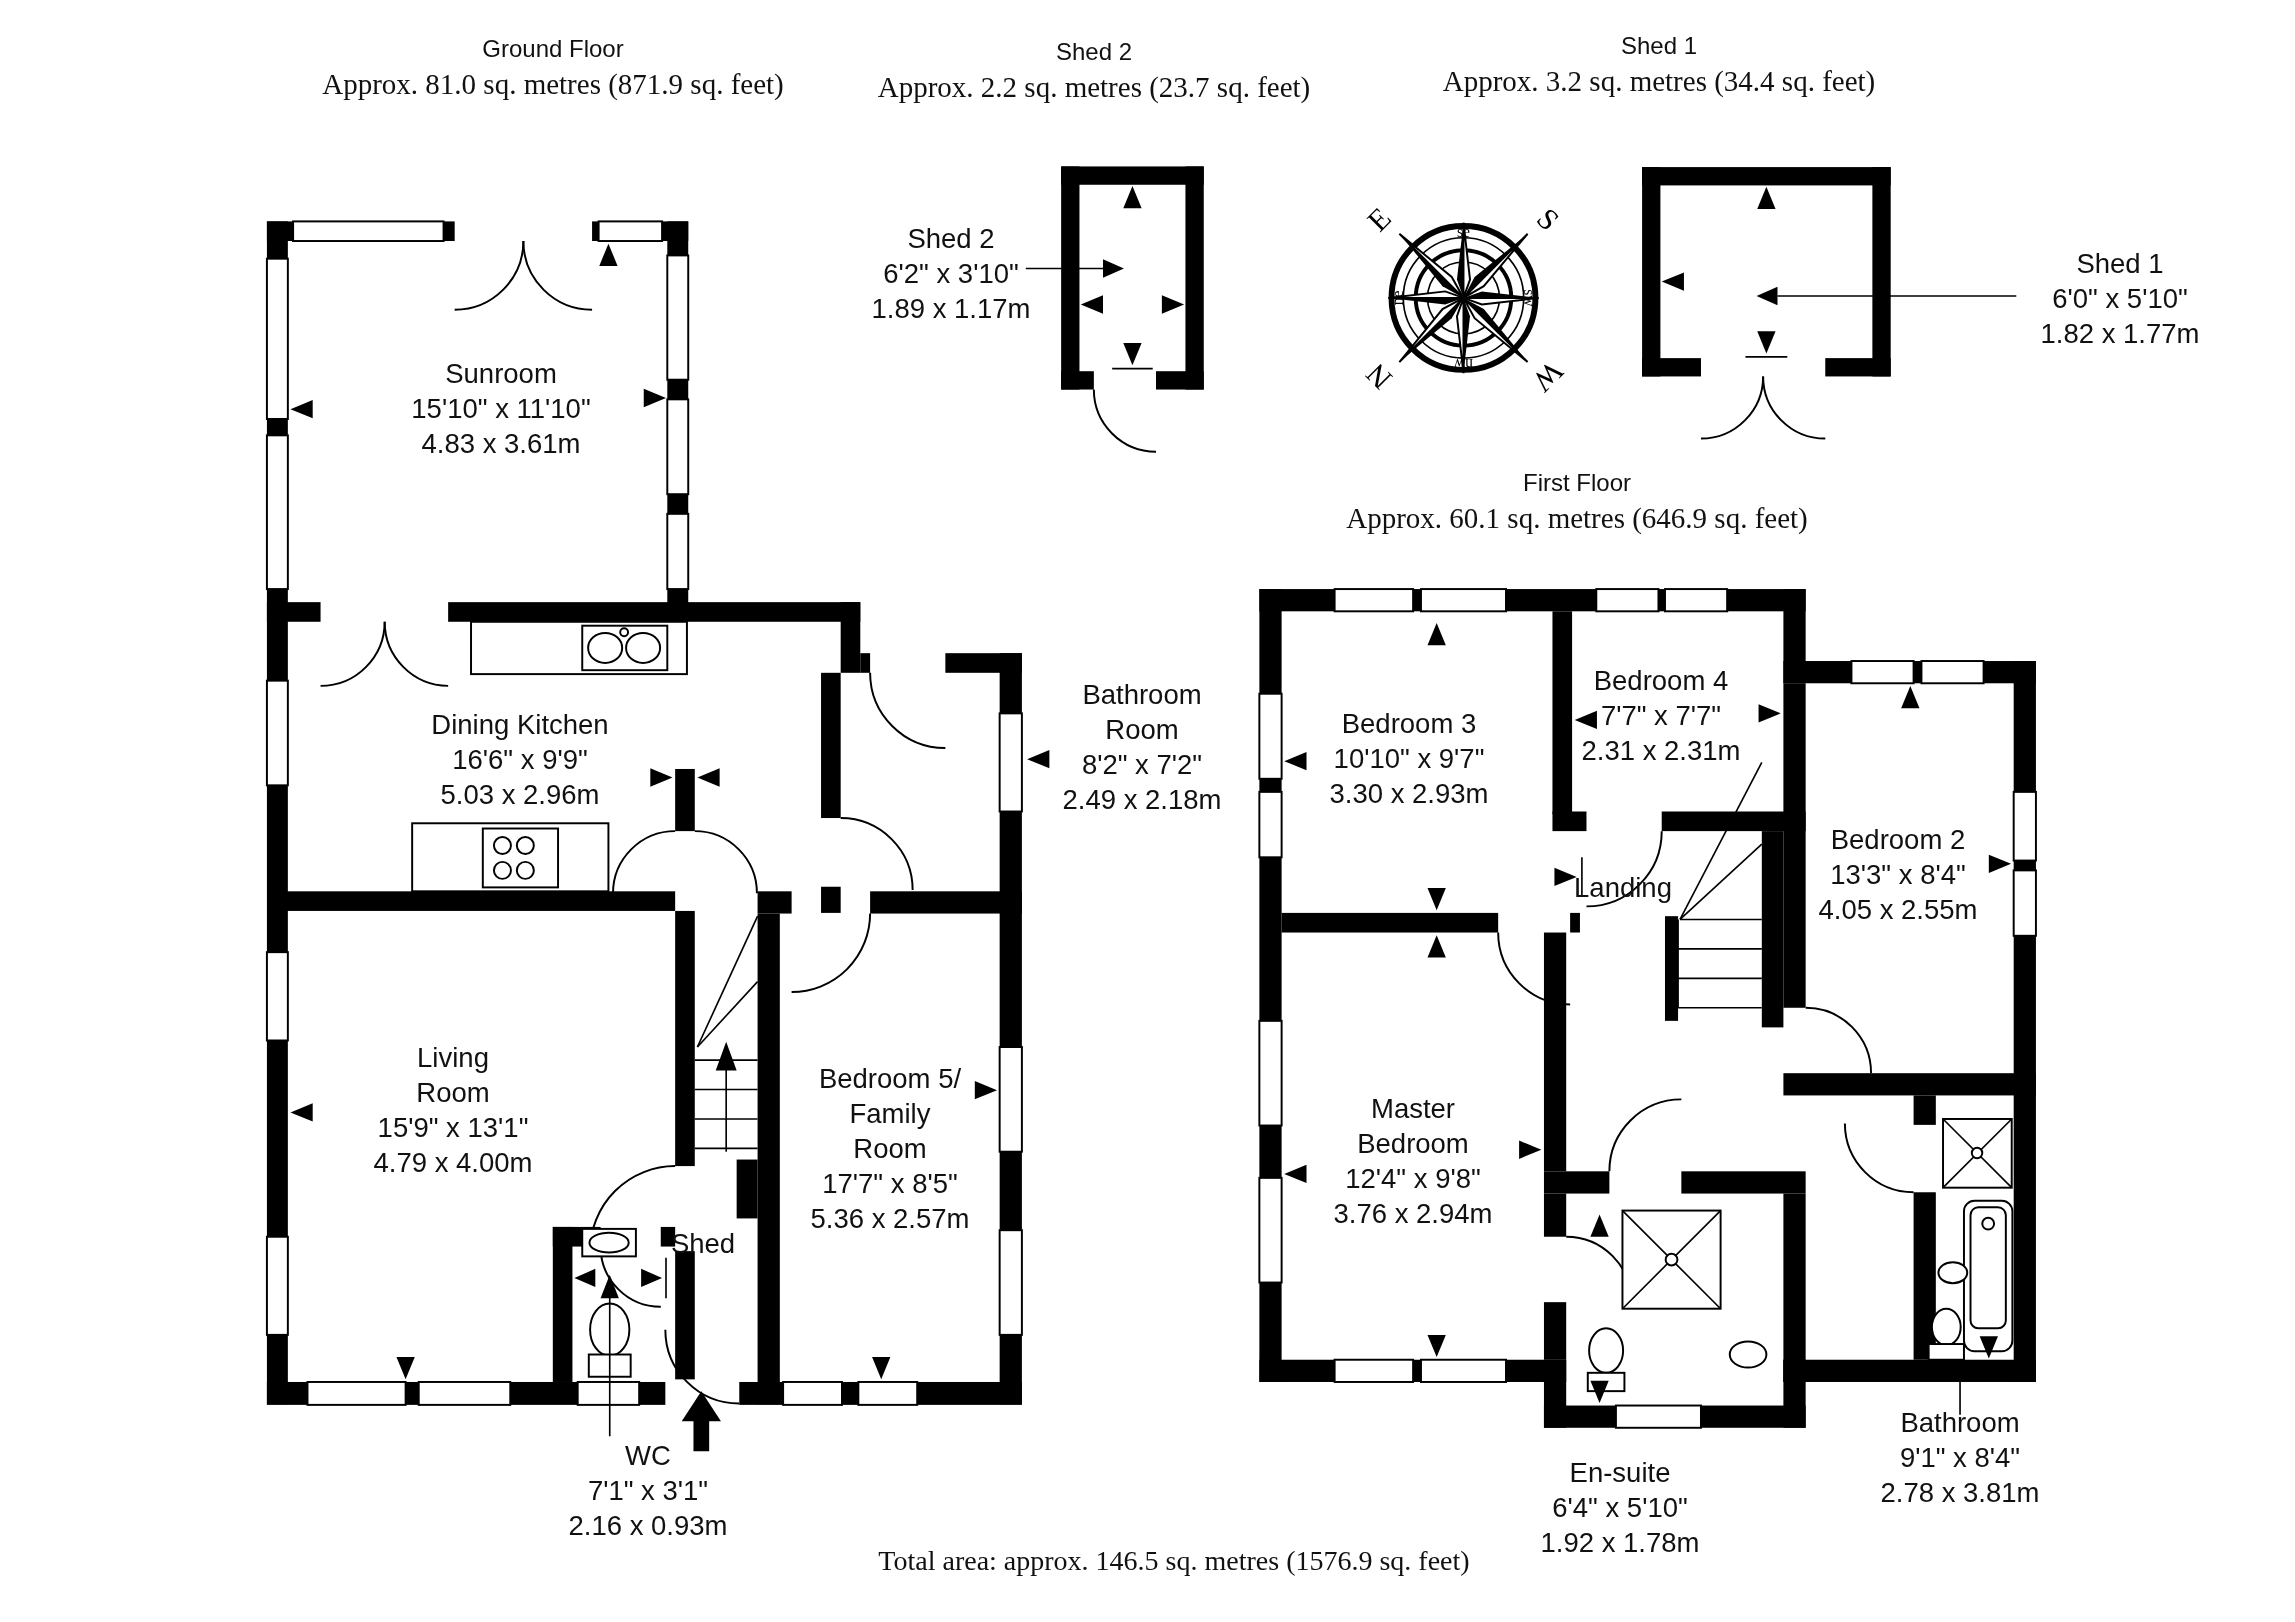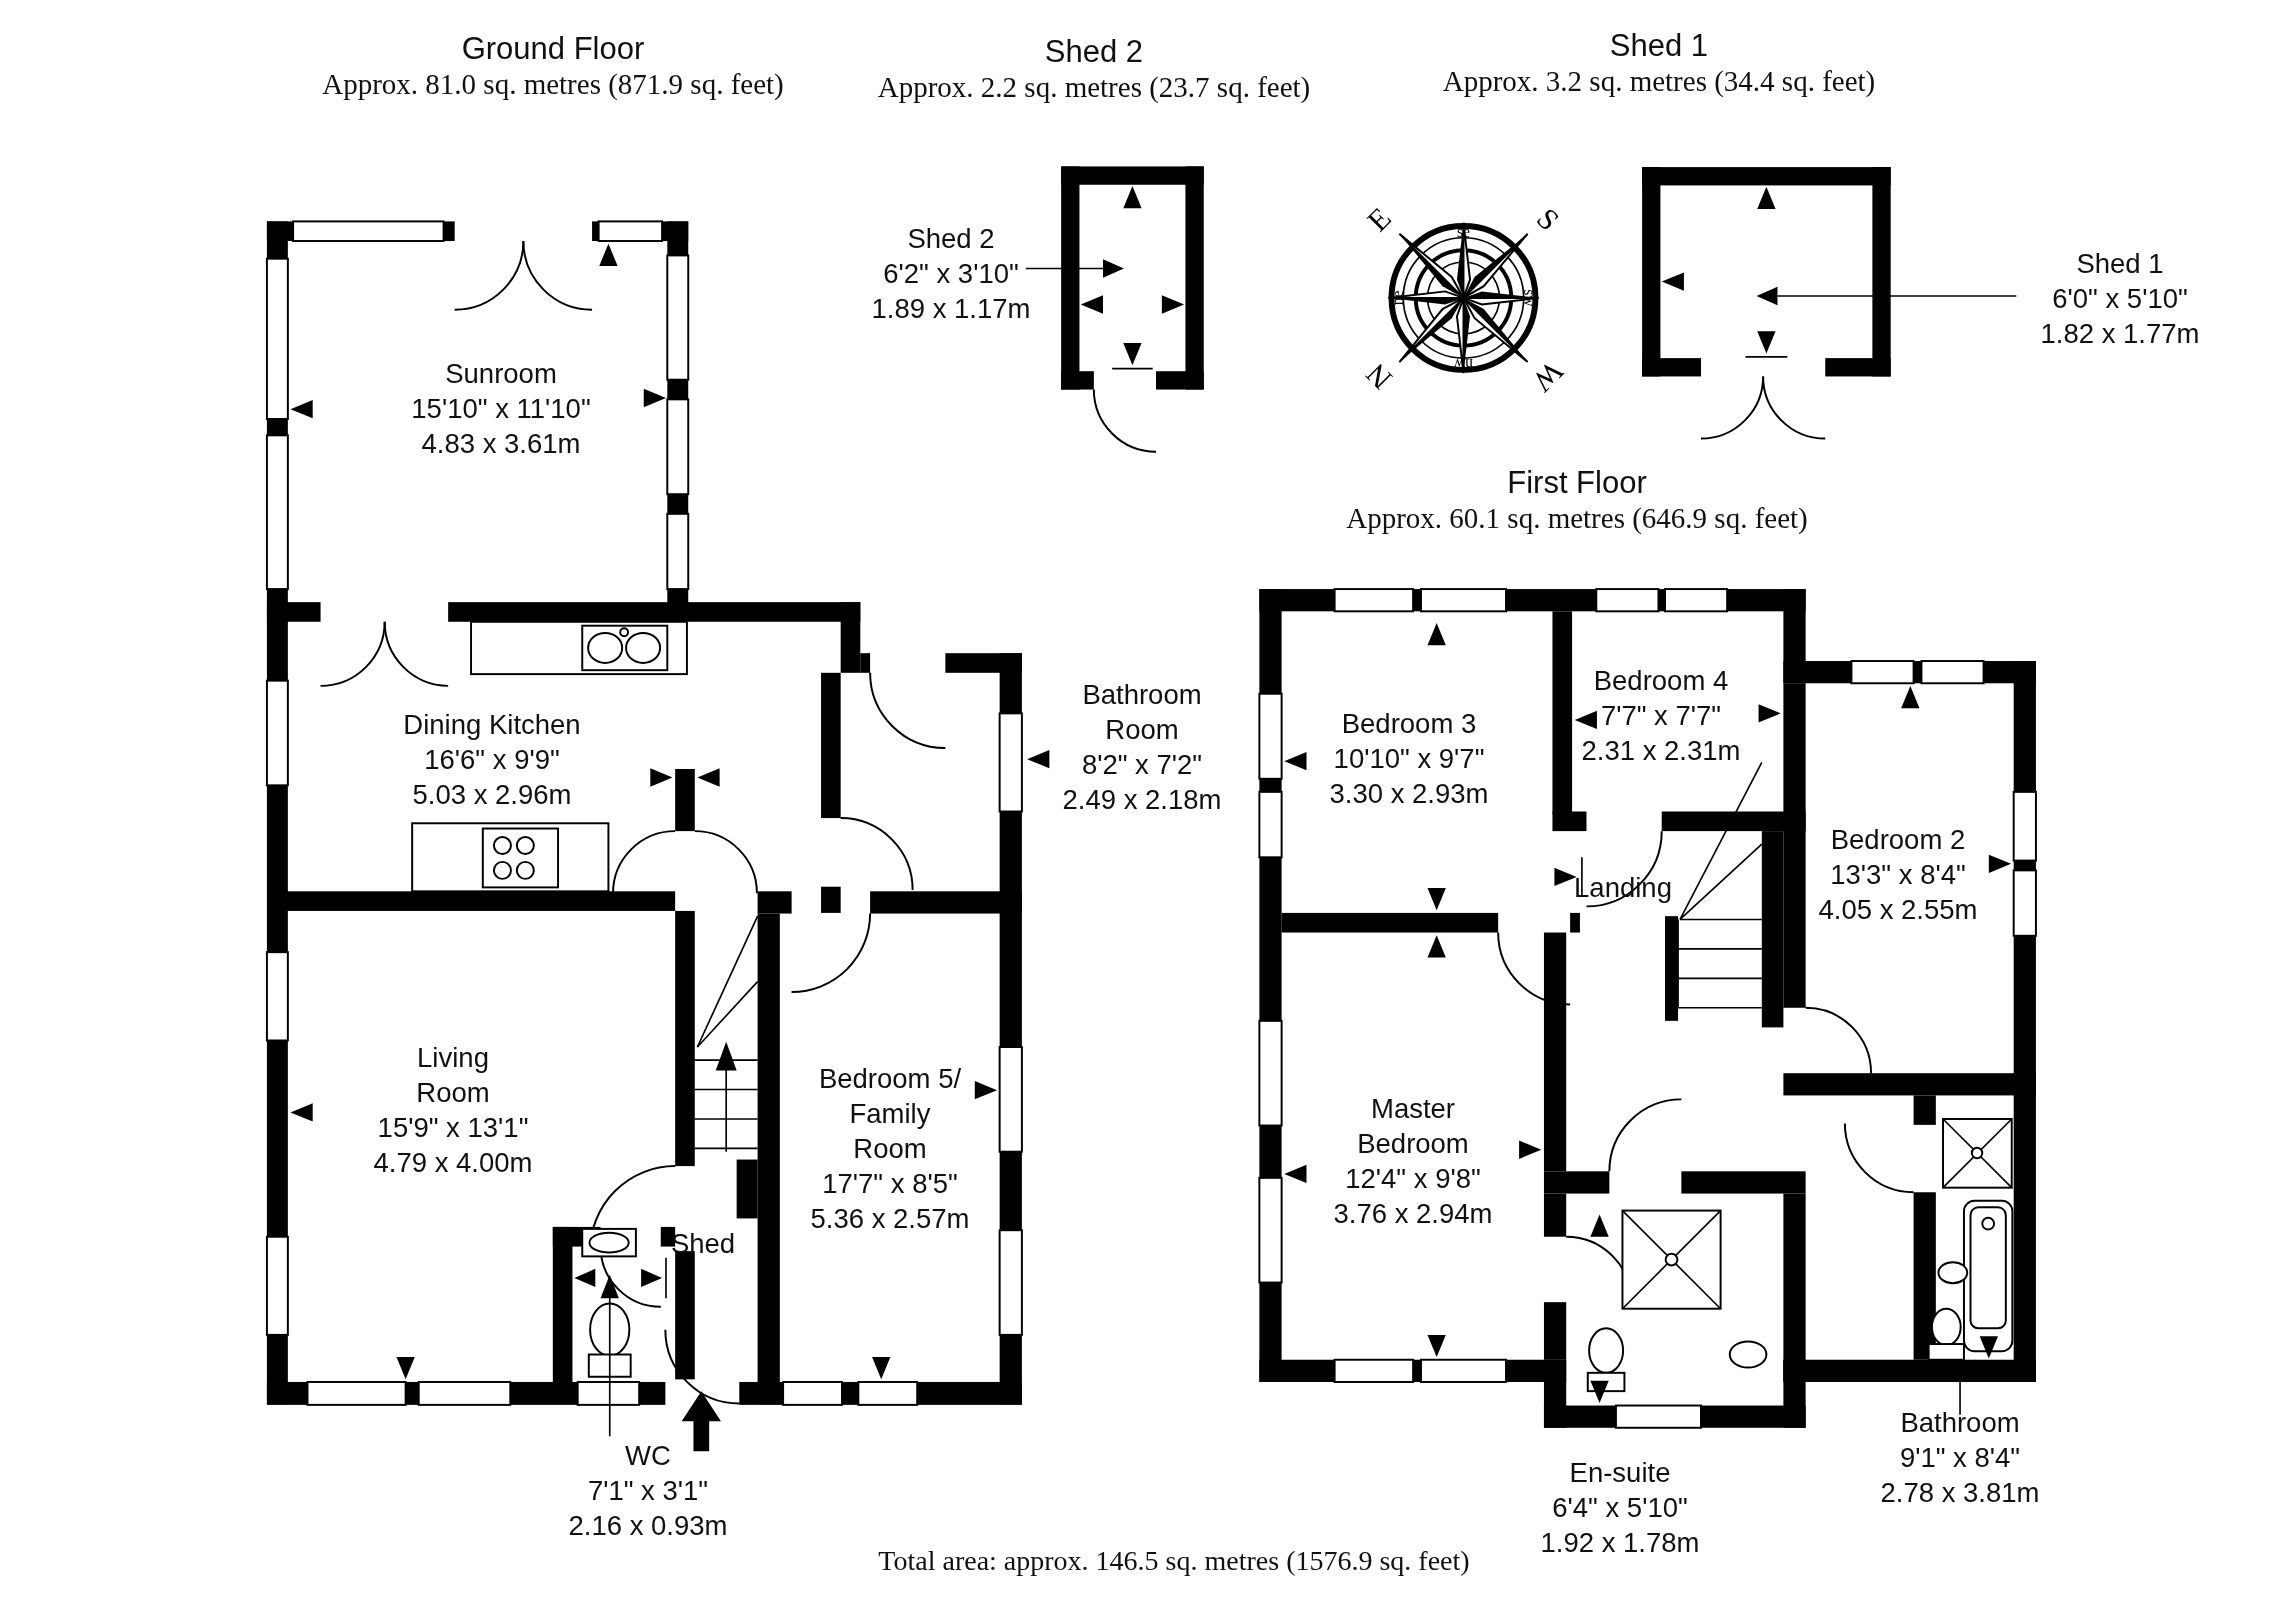--- a/index.html
+++ b/index.html
@@ -8,21 +8,21 @@
   svg{position:absolute;left:0;top:0;}
   .wall{fill:#000;stroke:none;}
   .win{fill:#fff;stroke:#000;stroke-width:3;}
   .gap{fill:#fff;stroke:none;}
   .thin{fill:none;stroke:#000;stroke-width:3;}
   .thin2{fill:none;stroke:#000;stroke-width:2.5;}
   .fix{fill:#fff;stroke:#000;stroke-width:3;}
   .lbl{position:absolute;transform:translate(-50%,-50%);text-align:center;
        font-size:27.5px;line-height:35px;white-space:nowrap;}
   .title-block{position:absolute;transform:translate(-50%,-50%);text-align:center;}
-  .title-main{font-size:31px;line-height:37px;font-family:"Liberation Sans",sans-serif;}
+  .title-main{font-size:24px;line-height:37px;font-family:"Liberation Sans",sans-serif;}
   .title-sub{font-size:29px;line-height:34px;font-family:"Liberation Serif",serif;}
   .total{position:absolute;transform:translate(-50%,-50%);font-family:Liberation Serif, serif;
          font-size:28px;white-space:nowrap;margin-left:42px;}
   .compass-letter{font-family:"Liberation Serif",serif;font-size:46px;}
   .compass-small{font-family:"Liberation Serif",serif;font-size:24px;}
 </style>
 </head>
 <body>
 
 <div id="page">
@@ -333,21 +333,21 @@
 <div class="title-block" style="left:1577px;top:499px">
   <div class="title-main">First Floor</div>
   <div class="title-sub">Approx. 60.1 sq. metres (646.9 sq. feet)</div>
 </div>
 
 <div class="lbl" style="left:501px;top:408px">
   <div>Sunroom</div>
   <div>15'10" x 11'10"</div>
   <div>4.83 x 3.61m</div>
 </div>
-<div class="lbl" style="left:492px;top:759px">
+<div class="lbl" style="left:520px;top:759px">
   <div>Dining Kitchen</div>
   <div>16'6" x 9'9"</div>
   <div>5.03 x 2.96m</div>
 </div>
 <div class="lbl" style="left:1142px;top:747px">
   <div>Bathroom</div>
   <div>Room</div>
   <div>8'2" x 7'2"</div>
   <div>2.49 x 2.18m</div>
 </div>

